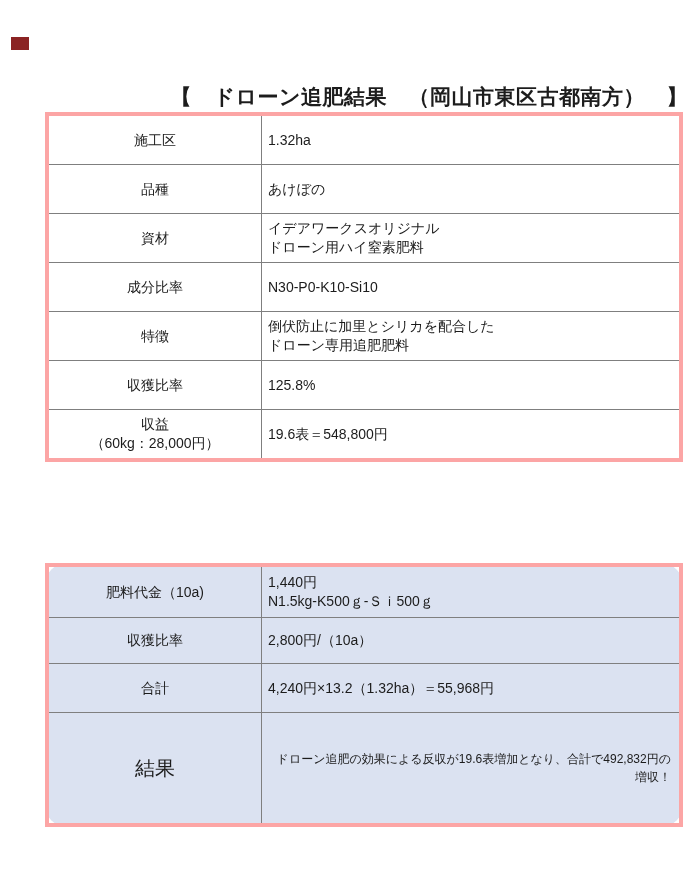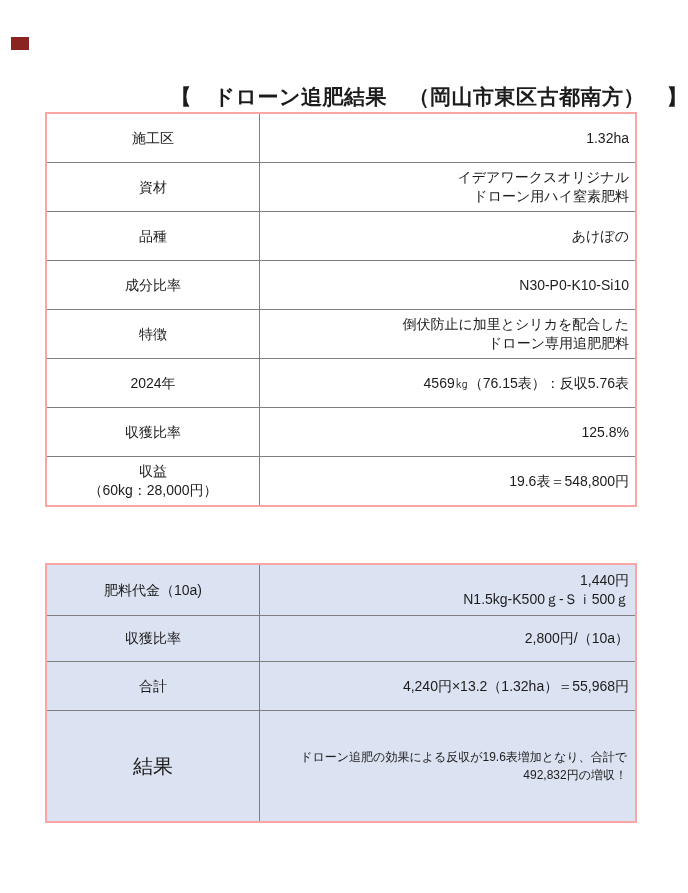--- a/index.html
+++ b/index.html
@@ -10,34 +10,34 @@
   }
   .red-mark{
     position:absolute;left:11px;top:37px;width:18px;height:13px;
   }
   .doc-title{
     position:absolute;top:83px;left:0;width:688px;
     text-align:right;font-size:21px;font-weight:700;
     letter-spacing:0.5px;white-space:pre;
   }
   table.sheet{
-    position:absolute;left:45px;width:592px;
+    position:absolute;left:45px;width:638px;
     border-collapse:collapse;table-layout:fixed;
-    border:2px solid #fca5a5;
+    border:4px solid #fca5a5;
   }
   #table1{top:112px;}
   #table2{top:563px;}
   table.sheet td{
     border:1px solid #7f7f7f;
     vertical-align:middle;
     font-size:14px;line-height:1.35;
     padding:2px 6px;
   }
   td.label-cell{width:200px;text-align:center;white-space:pre-line;}
-  td.value-cell{text-align:right;white-space:pre-line;}
+  td.value-cell{text-align:left;white-space:pre-line;}
   #table1 tr td{height:44px;}
   #table2 tr.r-fertilizer td{height:46px;}
   #table2 tr.r-spray td{height:41px;}
   #table2 tr.r-total td{height:44px;}
   #table2 tr.r-result td{height:106px;}
   #table2 tr.r-result td.label-cell{font-size:20px;}
   #table2 tr.r-result td.value-cell{
     text-align:right;font-size:12px;line-height:1.5;padding:2px 8px;
   }
 </style>
@@ -48,54 +48,50 @@
 
 <div class="doc-title">【　ドローン追肥結果　（岡山市東区古都南方）　】</div>
 
 <table class="sheet" id="table1">
   <tbody>
     <tr>
       <td class="label-cell">施工区</td>
       <td class="value-cell">1.32ha</td>
     </tr>
     <tr>
+      <td class="label-cell">品種</td>
+      <td class="value-cell">あけぼの</td>
+    </tr>
+    <tr>
       <td class="label-cell">資材</td>
       <td class="value-cell">イデアワークスオリジナル
 ドローン用ハイ窒素肥料</td>
-    </tr>
-    <tr>
-      <td class="label-cell">品種</td>
-      <td class="value-cell">あけぼの</td>
     </tr>
     <tr>
       <td class="label-cell">成分比率</td>
       <td class="value-cell">N30-P0-K10-Si10</td>
     </tr>
     <tr>
       <td class="label-cell">特徴</td>
       <td class="value-cell">倒伏防止に加里とシリカを配合した
 ドローン専用追肥肥料</td>
-    </tr>
-    <tr>
-      <td class="label-cell">2024年</td>
-      <td class="value-cell">4569㎏（76.15表）：反収5.76表</td>
     </tr>
     <tr>
       <td class="label-cell">収獲比率</td>
       <td class="value-cell">125.8%</td>
     </tr>
     <tr>
       <td class="label-cell">収益
 （60kg：28,000円）</td>
       <td class="value-cell">19.6表＝548,800円</td>
     </tr>
   </tbody>
 </table>
 
-<table class="sheet" id="table2" style="background-color: rgb(219, 226, 241);">
+<table class="sheet" id="table2" style="background-color: rgb(219, 226, 241); border-radius: 22px;">
   <tbody>
     <tr class="r-fertilizer">
       <td class="label-cell">肥料代金（10a)</td>
       <td class="value-cell">1,440円
 N1.5kg-K500ｇ-Ｓｉ500ｇ</td>
     </tr>
     <tr class="r-spray">
       <td class="label-cell">収獲比率</td>
       <td class="value-cell">2,800円/（10a）</td>
     </tr>

